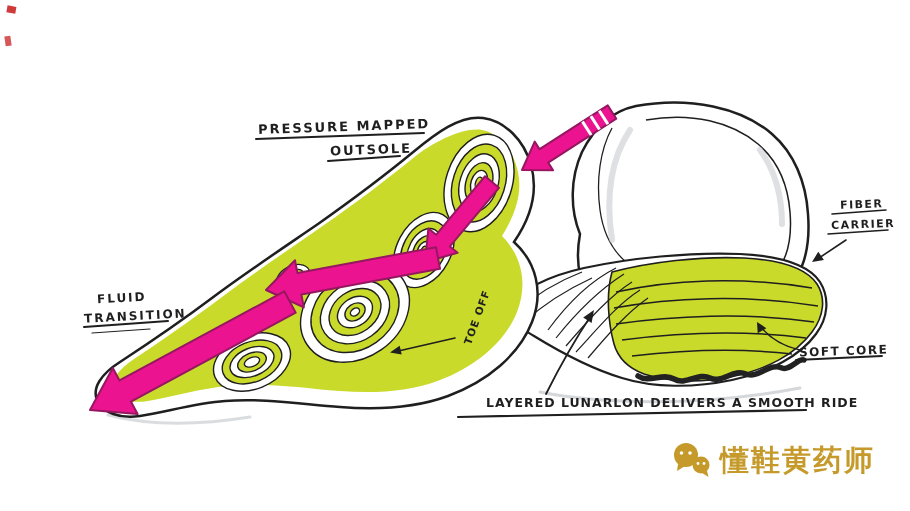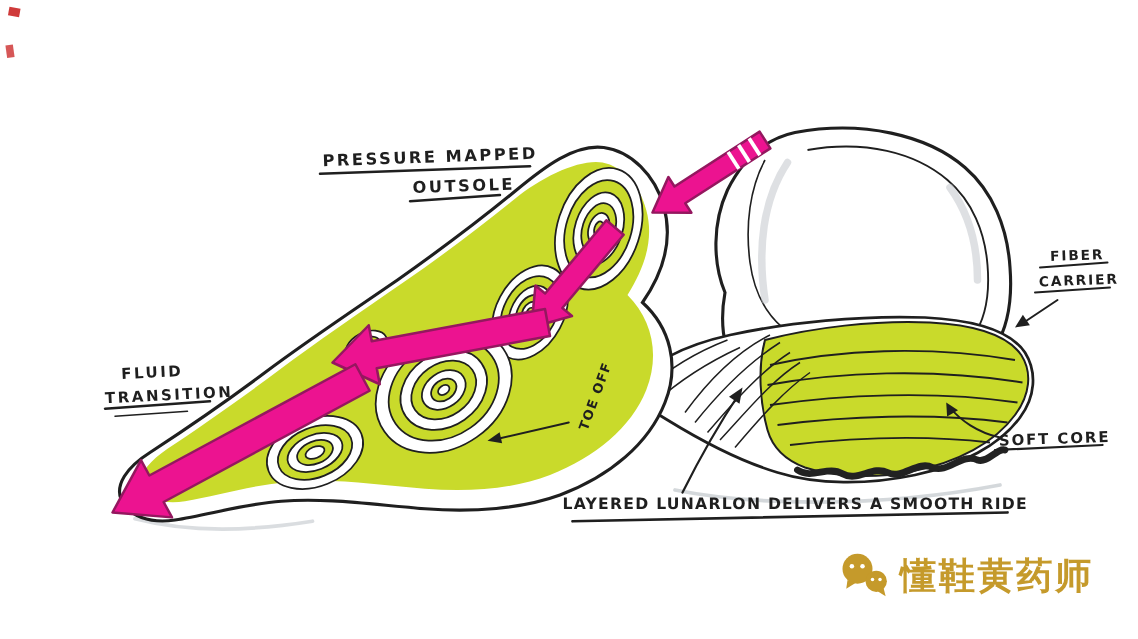--- a/index.html
+++ b/index.html
@@ -14,21 +14,21 @@
   }
   .r-2{transform:rotate(-2deg);}
   .r-3{transform:rotate(-3deg);}
   .lbl-pm1{left:258px;top:120px;}
   .lbl-pm2{left:330px;top:143px;}
   .lbl-fl1{left:97px;top:292px;font-size:12px;}
   .lbl-fl2{left:84px;top:310px;font-size:12px;}
   .lbl-fc1{left:840px;top:199px;font-size:11px;letter-spacing:1.5px;}
   .lbl-fc2{left:831px;top:219px;font-size:11px;letter-spacing:1.5px;}
   .lbl-sc{left:799px;top:345px;font-size:12px;letter-spacing:1.5px;}
-  .lbl-ly{left:450px;top:397px;font-size:12.5px;letter-spacing:1px;}
+  .lbl-ly{left:486px;top:397px;font-size:12.5px;letter-spacing:1px;}
   .lbl-to{left:446px;top:312px;font-size:10.5px;letter-spacing:1px;
           width:62px;text-align:center;transform:rotate(-70deg);}
   .watermark{
     position:absolute;left:670px;top:438px;display:flex;align-items:center;gap:6px;
     color:var(--gold);
   }
   .watermark .brand{font-size:29px;font-weight:700;letter-spacing:2px;line-height:44px;}
 </style>
 </head>
 <body>

